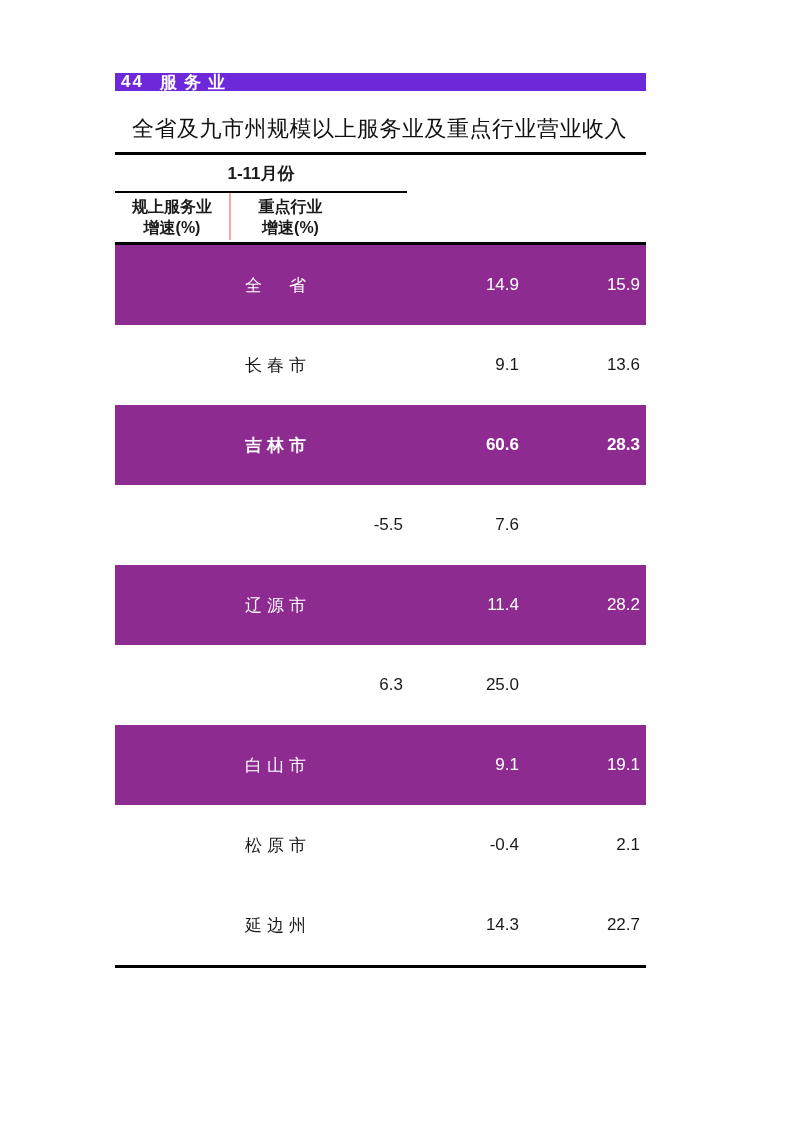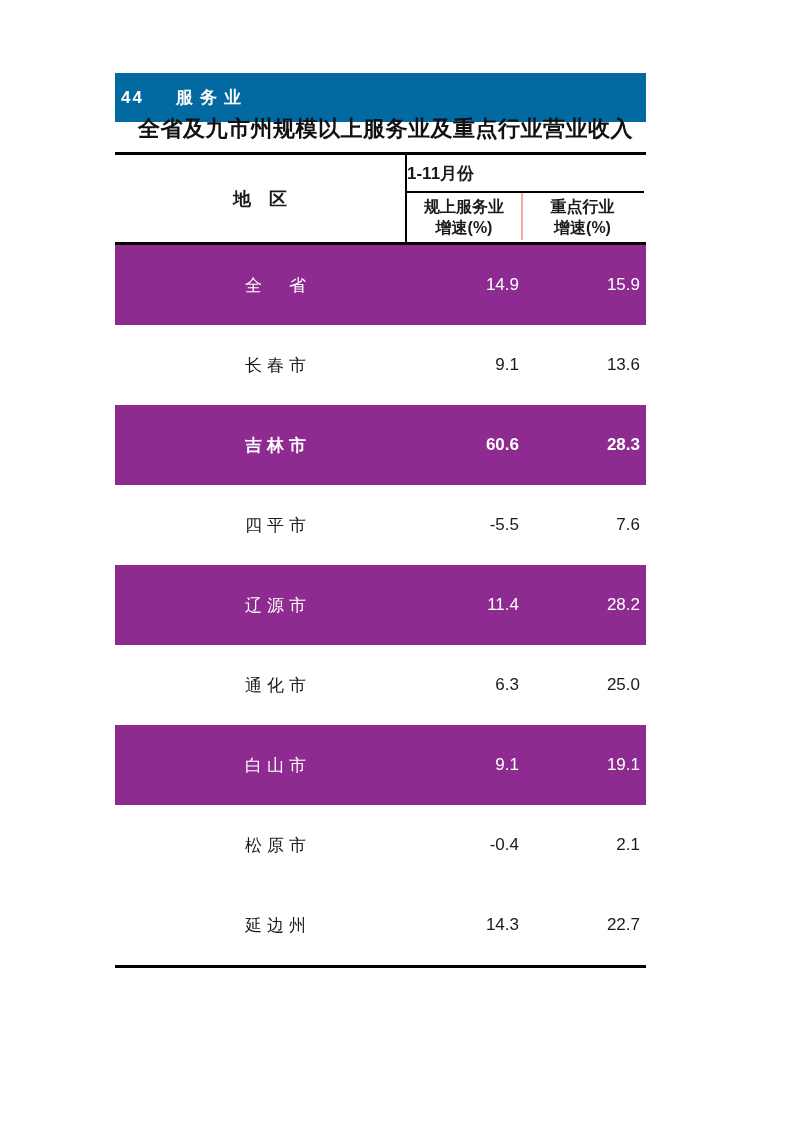--- a/index.html
+++ b/index.html
@@ -11,41 +11,41 @@
     width: 794px;
     height: 1123px;
     background: #ffffff;
     overflow: hidden;
   }
 
   
   .banner {
     position: absolute;
     left: 115px; top: 73px;
-    width: 531px; height: 49px;
-    background: #0369a1;
+    width: 531px; height: 18px;
+    background: #6d28d9;
     color: #ffffff;
     display: flex;
     align-items: center;
     padding-left: 6px;
     font-weight: bold;
     font-size: 17px;
   }
   .banner .num { letter-spacing: 2px; }
-  .banner .lbl { margin-left: 32px; letter-spacing: 7px; }
+  .banner .lbl { margin-left: 16px; letter-spacing: 7px; }
 
   
   .title {
     position: absolute;
-    left: 120px; top: 112px;
+    left: 114px; top: 112px;
     width: 531px; height: 34px;
     line-height: 34px;
     text-align: center;
     font-size: 22px;
-    font-weight: bold;
+    font-weight: normal;
     color: #111111;
     letter-spacing: 0.5px;
     white-space: nowrap;
   }
 
   
   .table {
     position: absolute;
     left: 115px; top: 152px;
     width: 531px;
@@ -65,20 +65,21 @@
     align-items: center;
     justify-content: center;
     font-size: 18px;
     font-weight: bold;
   }
   .right-head { display: flex; flex-direction: column; }
   .period {
     height: 38px;
     border-bottom: 2px solid #000;
     line-height: 38px;
+    text-align: center;
     font-size: 17px;
     font-weight: bold;
   }
   .subcols { display: grid; grid-template-columns: 116px 119px; height: 47px; }
   .subcol {
     display: flex;
     flex-direction: column;
     align-items: center;
     justify-content: center;
     font-size: 16px;
@@ -109,21 +110,20 @@
   <div class="banner">
     <span class="num">44</span>
     <span class="lbl">服务业</span>
   </div>
 
   <div class="title">全省及九市州规模以上服务业及重点行业营业收入</div>
 
   <div class="table">
 
     <div class="thead">
-      <div class="region-head">地　区</div>
       <div class="right-head">
         <div class="period">1-11月份</div>
         <div class="subcols">
           <div class="subcol first">
             <div>规上服务业</div>
             <div>增速(%)</div>
           </div>
           <div class="subcol">
             <div>重点行业</div>
             <div>增速(%)</div>
@@ -146,33 +146,31 @@
         <div class="cell val">13.6</div>
       </div>
 
       <div class="row purple bold">
         <div class="cell region">吉林市</div>
         <div class="cell val">60.6</div>
         <div class="cell val">28.3</div>
       </div>
 
       <div class="row">
-        <div class="cell region">四平市</div>
         <div class="cell val">-5.5</div>
         <div class="cell val">7.6</div>
       </div>
 
       <div class="row purple">
         <div class="cell region">辽源市</div>
         <div class="cell val">11.4</div>
         <div class="cell val">28.2</div>
       </div>
 
       <div class="row">
-        <div class="cell region">通化市</div>
         <div class="cell val">6.3</div>
         <div class="cell val">25.0</div>
       </div>
 
       <div class="row purple">
         <div class="cell region">白山市</div>
         <div class="cell val">9.1</div>
         <div class="cell val">19.1</div>
       </div>
 

